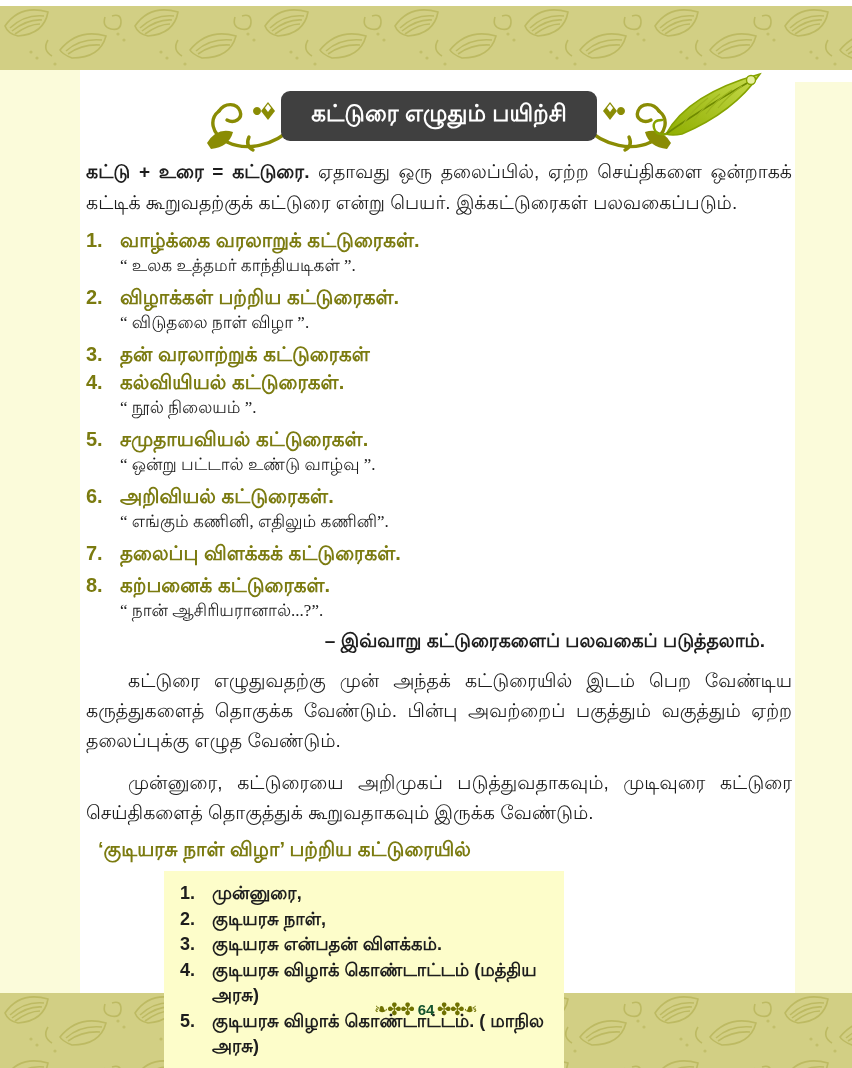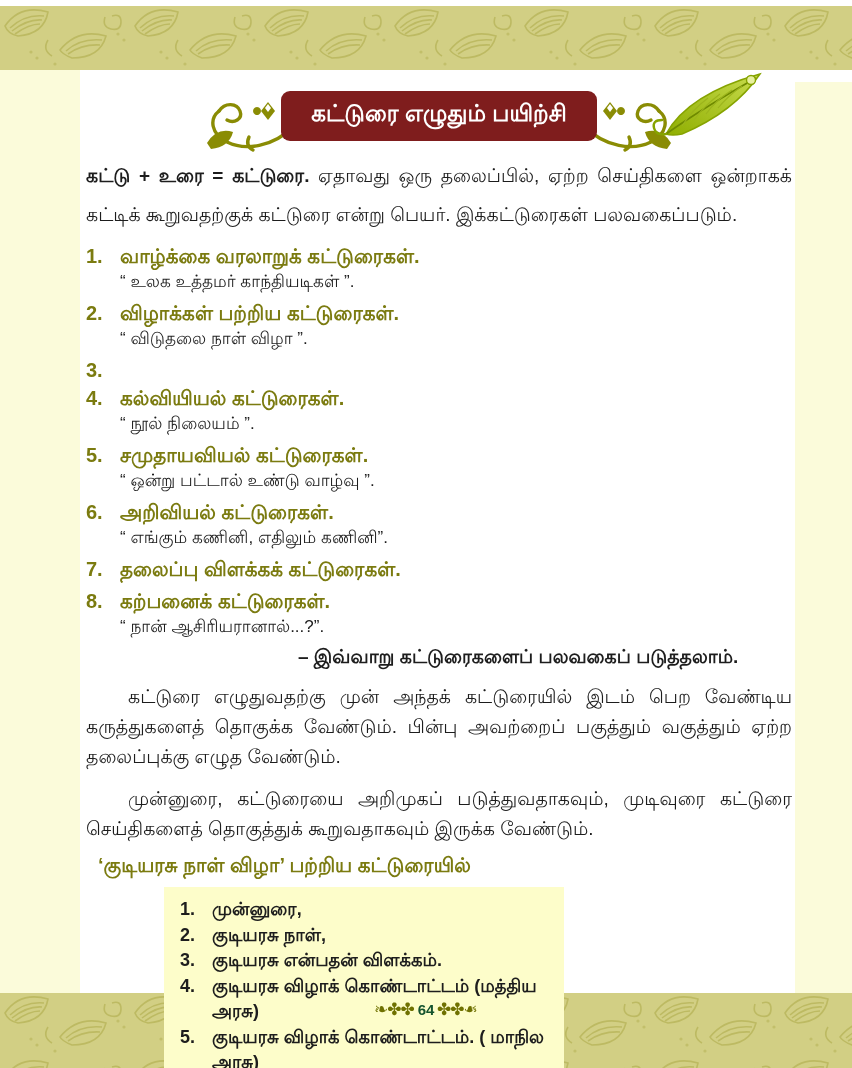--- a/index.html
+++ b/index.html
@@ -15,37 +15,37 @@
   .side-strip{position:absolute;background:#fbfbda;}
   .strip-left{left:0;top:70px;width:80px;height:923px;}
   .strip-right{left:795px;top:82px;width:57px;height:911px;}
 
   
   .content{position:absolute;left:86px;top:70px;width:706px;}
 
   
   .title-row{position:relative;height:64px;margin:14px 0 8px;display:flex;justify-content:center;align-items:center;}
   .title-banner{
-    background:#7f1d1d;color:#ffffff;font-weight:bold;font-size:23px;
+    background:#404040;color:#ffffff;font-weight:bold;font-size:23px;
     padding:9px 30px 11px;border-radius:9px;position:relative;z-index:2;white-space:nowrap;
   }
   .flourish{position:relative;z-index:1;}
   .flourish-left{margin-right:-14px;margin-top:22px;}
   .flourish-right{margin-left:-14px;margin-top:22px;transform:scaleX(-1);}
   .feather{position:absolute;right:26px;top:-16px;z-index:3;}
 
-  .intro{font-size:19px;line-height:39px;text-align:justify;margin:4px 0 10px;}
+  .intro{font-size:19px;line-height:31px;text-align:justify;margin:4px 0 10px;}
   .intro b{font-weight:bold;}
 
   .etype{margin-bottom:4px;}
   .etype-head{display:flex;font-weight:bold;color:#7b7b10;font-size:20px;line-height:24px;}
   .etype-num{width:34px;flex:none;}
-  .etype-ex{font-size:17px;line-height:21px;margin:3px 0 9px 34px;color:#1d1d1d;}
-
-  .summary{font-size:19px;font-weight:bold;padding-left:212px;margin:0 0 10px;}
+  .etype-ex{font-size:17px;line-height:21px;margin:3px 0 9px 34px;color:#1d1d1d;font-family:Liberation Serif, serif;}
+
+  .summary{font-size:19px;font-weight:bold;padding-left:212px;margin:0 0 10px;text-align:center;}
 
   .para{font-size:19px;line-height:30px;text-align:justify;text-indent:42px;margin:12px 0 6px;}
 
   .outline-head{font-size:20px;font-weight:bold;color:#7b7b10;margin:10px 12px 8px;}
   .outline-box{margin-left:78px;width:368px;background:#fdfdca;padding:10px 16px 12px;}
   .outline-item{display:flex;font-size:18px;line-height:25.5px;font-weight:bold;}
   .outline-num{width:32px;flex:none;}
 
   
   .footer{position:absolute;left:0;top:999px;width:852px;text-align:center;z-index:5;}
@@ -182,20 +182,21 @@
     <div class="etype">
       <div class="etype-head">
           <span class="etype-num">2.</span>
           <span>விழாக்கள் பற்றிய கட்டுரைகள்.</span>
         </div>
       <div class="etype-ex">“ விடுதலை நாள் விழா ”.</div>
     </div>
     <div class="etype">
       <div class="etype-head">
           <span class="etype-num">3.</span>
+          <span>தன் வரலாற்றுக் கட்டுரைகள்</span>
         </div>
     </div>
     <div class="etype">
       <div class="etype-head">
           <span class="etype-num">4.</span>
           <span>கல்வியியல் கட்டுரைகள்.</span>
         </div>
       <div class="etype-ex">“ நூல் நிலையம் ”.</div>
     </div>
     <div class="etype">

